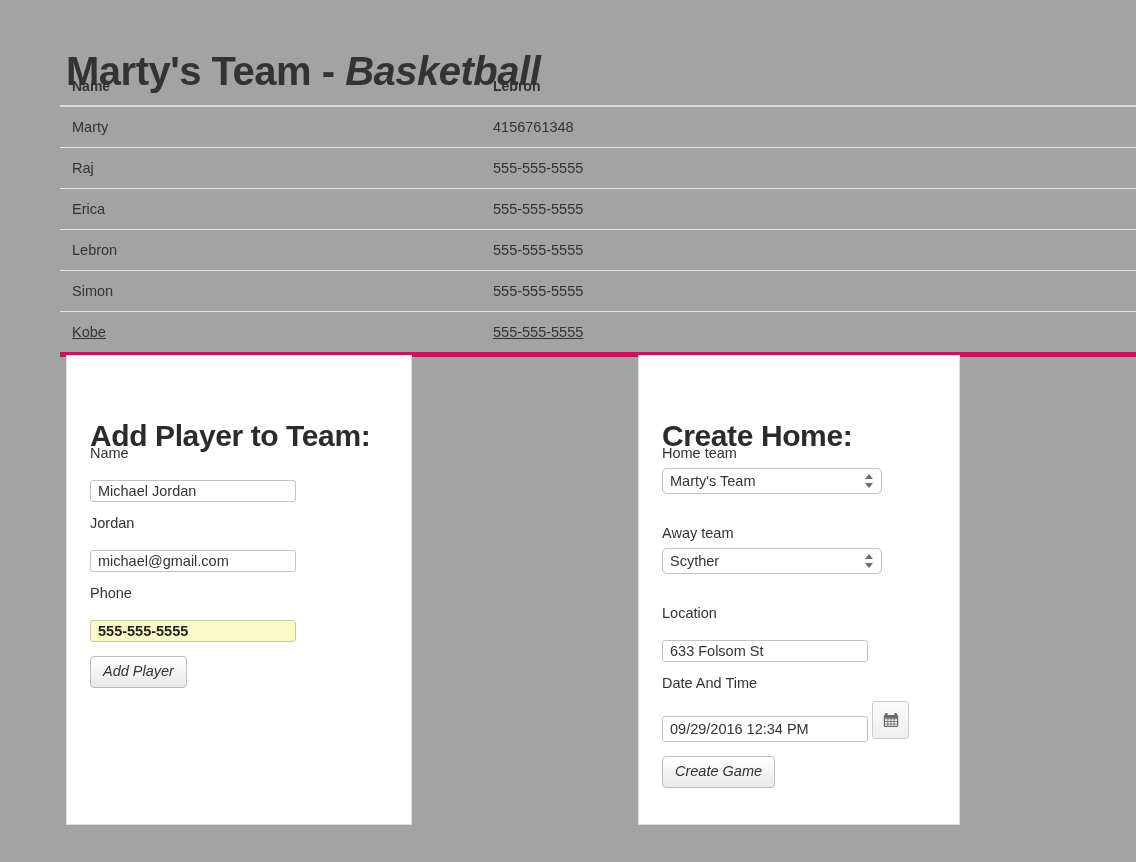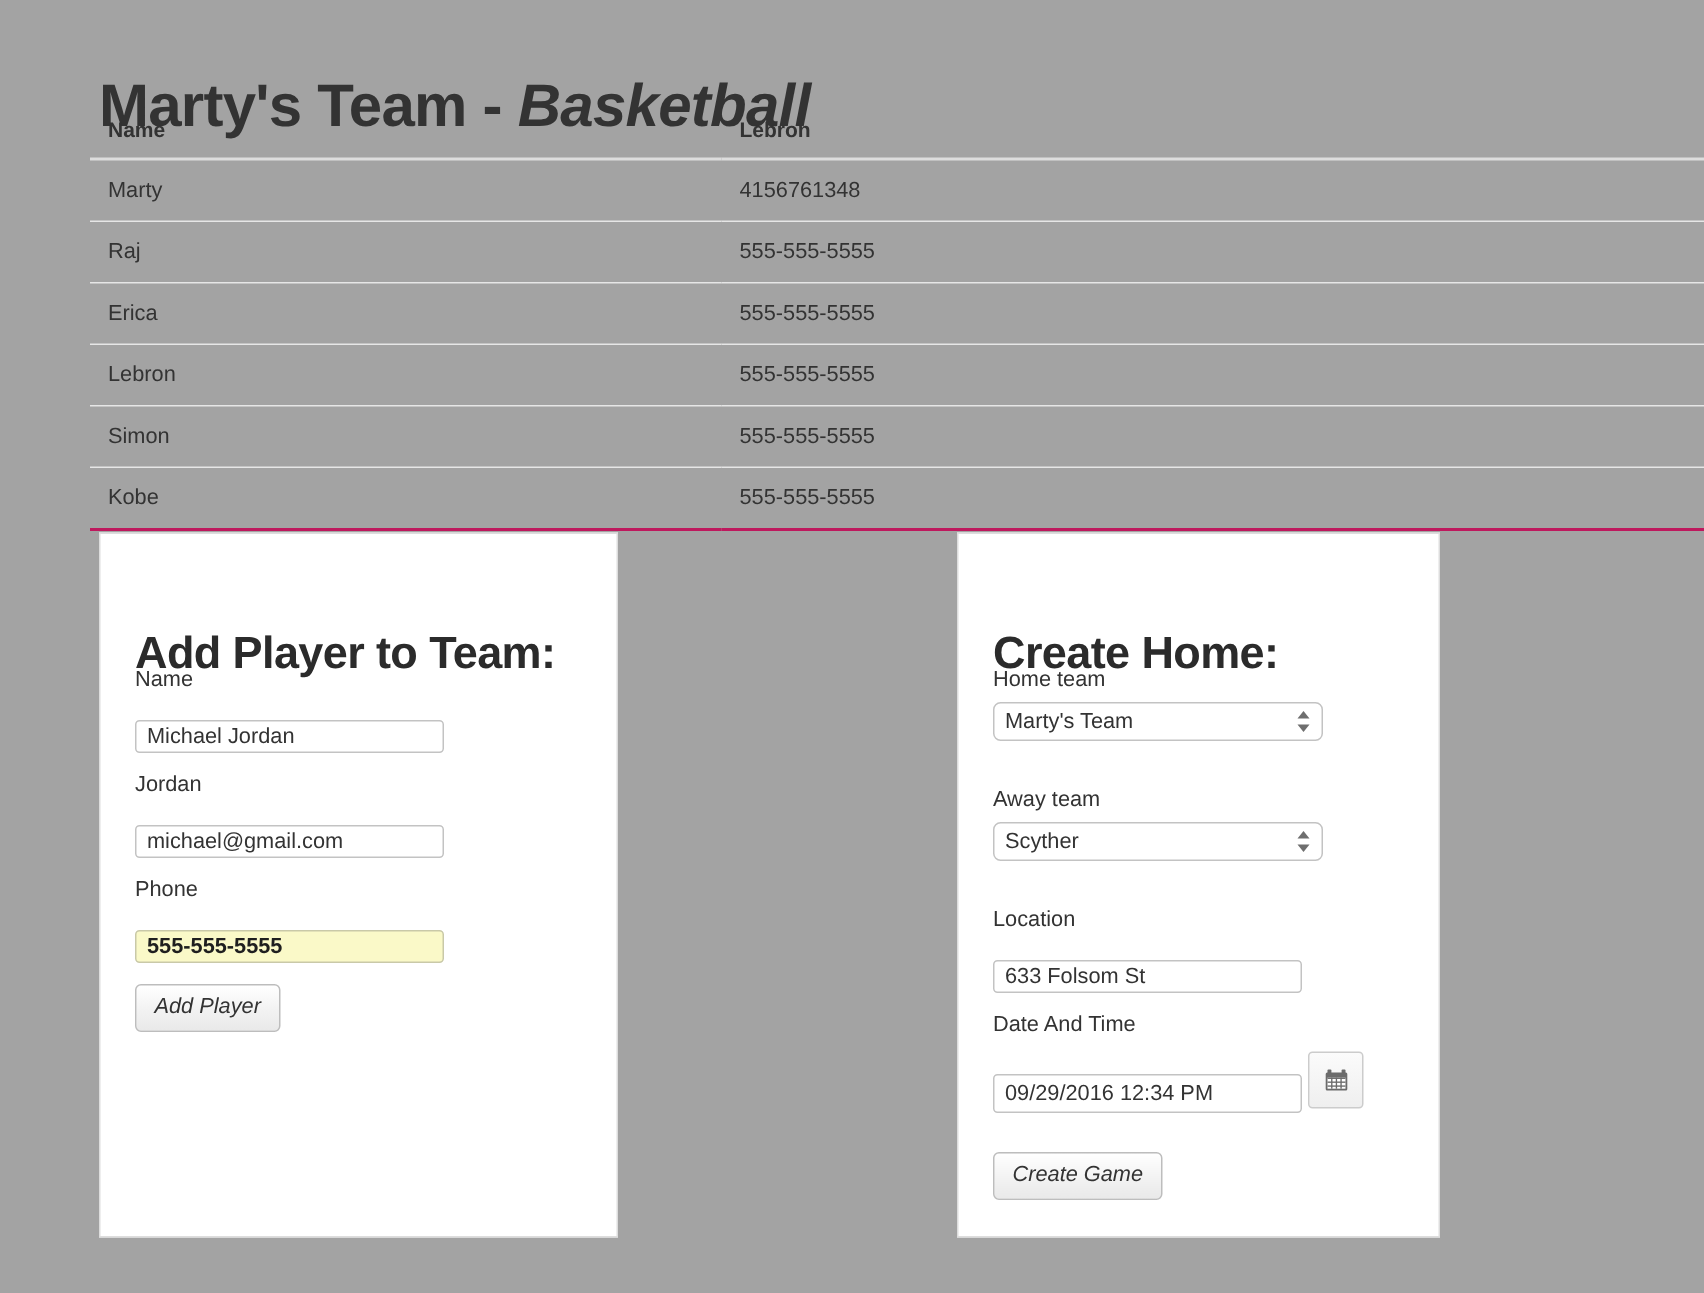--- a/index.html
+++ b/index.html
@@ -57,21 +57,22 @@
     text-align: left;
     padding: 12px 8px 12px 12px;
     border-top: 1px solid #e6e6e6;
     color: #333333;
     font-size: 14.5px;
   }
   .roster-table tbody tr:first-child td {
     border-top: none;
   }
   .roster-table tbody tr:last-child td {
-    border-bottom: 2px solid #be185d;
+    border-bottom: 5px solid #be185d;
+    text-decoration: underline;
   }
   .col-name { width: 421px; }
   .col-contact { width: auto; }
 
   
   .panel {
     position: absolute;
     background: #ffffff;
     border: 1px solid #dddddd;
   }
@@ -337,18 +338,18 @@
               <rect x="2" y="11.6" width="12" height="0.9"></rect>
               <rect x="4.4" y="6.4" width="0.9" height="7.4"></rect>
               <rect x="7.5" y="6.4" width="0.9" height="7.4"></rect>
               <rect x="10.6" y="6.4" width="0.9" height="7.4"></rect>
             </g>
           </svg>
         </span>
       </span>
     </div>
 
-    <div class="field" style="top:400px;margin-top:12px;">
+    <div class="field" style="top:400px;">
       <button class="btn" type="button">Create Game</button>
     </div>
   </div>
 
 </div>
 
 </body></html>

